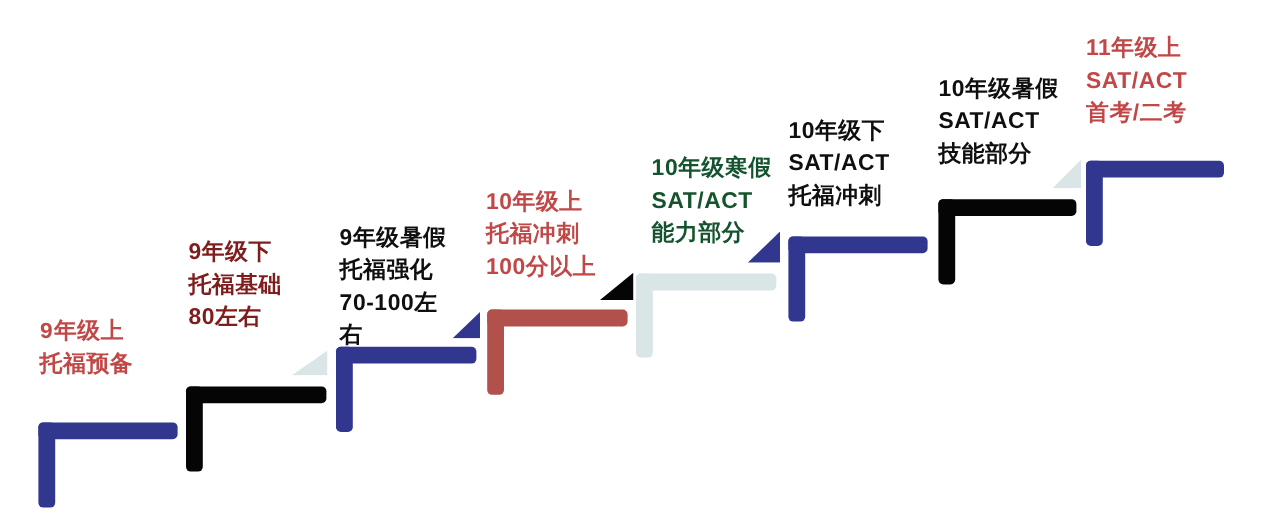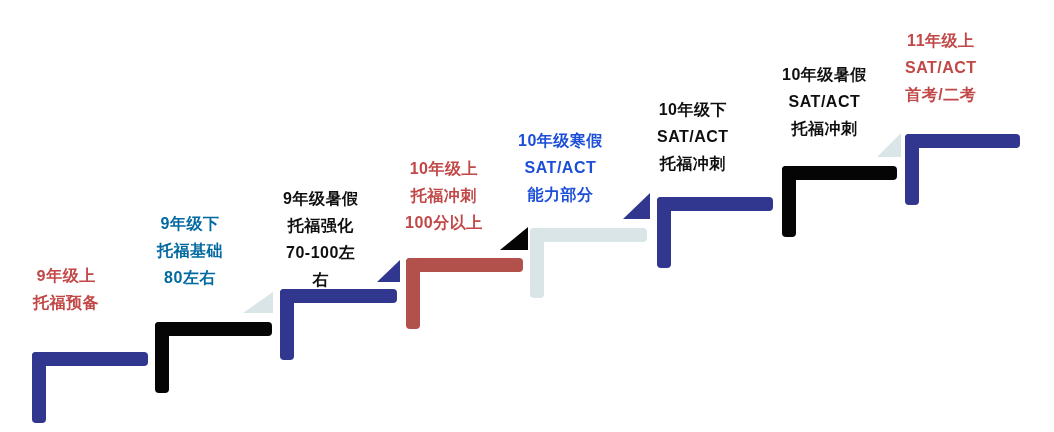--- a/index.html
+++ b/index.html
@@ -11,45 +11,44 @@
     overflow: hidden;
     font-family: "Liberation Sans", sans-serif;
   }
   .bar {
     position: absolute;
     border-radius: 4px;
   }
   .label {
     position: absolute;
     font-weight: bold;
-    font-size: 16px;
+    font-size: 19px;
     line-height: 27px;
     white-space: pre-line;
     letter-spacing: 0.5px;
-    text-align: center;
   }
   .tri {
     position: absolute;
     clip-path: polygon(0 100%, 100% 0, 100% 100%);
   }
 </style>
 </head>
 <body>
 
 <div class="stage" style="width: 1054px; height: 432px; background: rgb(255, 255, 255);">
     <div class="step">
       <div class="bar" style="left: 32px; top: 352px; width: 116px; height: 14px; background: rgb(49, 54, 143);"></div>
       <div class="bar" style="left: 32px; top: 352px; width: 14px; height: 71px; background: rgb(49, 54, 143);"></div>
       <div class="label" style="left: 33px; top: 264px; color: rgb(194, 72, 72); font-family: Liberation Mono, monospace;">9年级上
 托福预备</div>
     </div>
     <div class="step">
       <div class="bar" style="left: 155px; top: 322px; width: 117px; height: 14px; background: rgb(5, 5, 5);"></div>
       <div class="bar" style="left: 155px; top: 322px; width: 14px; height: 71px; background: rgb(5, 5, 5);"></div>
-      <div class="label" style="left: 157px; top: 210px; color: #0369a1;">9年级下
+      <div class="label" style="left: 157px; top: 197px; color: #7f1d1d;">9年级下
 托福基础
 80左右</div>
     </div>
     <div class="step">
       <div class="bar" style="left: 280px; top: 289px; width: 117px; height: 14px; background: rgb(49, 54, 143);"></div>
       <div class="bar" style="left: 280px; top: 289px; width: 14px; height: 71px; background: rgb(49, 54, 143);"></div>
       <div class="label" style="left: 283px; top: 185px; color: rgb(15, 15, 15);">9年级暑假
 托福强化
 70-100左
 右</div>
@@ -57,37 +56,37 @@
     <div class="step">
       <div class="bar" style="left: 406px; top: 258px; width: 117px; height: 14px; background: rgb(178, 80, 76);"></div>
       <div class="bar" style="left: 406px; top: 258px; width: 14px; height: 71px; background: rgb(178, 80, 76);"></div>
       <div class="label" style="left: 405px; top: 155px; color: rgb(194, 72, 72);">10年级上
 托福冲刺
 100分以上</div>
     </div>
     <div class="step">
       <div class="bar" style="left: 530px; top: 228px; width: 117px; height: 14px; background: rgb(217, 229, 231);"></div>
       <div class="bar" style="left: 530px; top: 228px; width: 14px; height: 70px; background: rgb(217, 229, 231);"></div>
-      <div class="label" style="left: 518px; top: 127px; color: #1d4ed8;">10年级寒假
+      <div class="label" style="left: 543px; top: 127px; color: #14532d;">10年级寒假
 SAT/ACT
 能力部分</div>
     </div>
     <div class="step">
       <div class="bar" style="left: 657px; top: 197px; width: 116px; height: 14px; background: rgb(49, 54, 143);"></div>
       <div class="bar" style="left: 657px; top: 197px; width: 14px; height: 71px; background: rgb(49, 54, 143);"></div>
       <div class="label" style="left: 657px; top: 96px; color: rgb(15, 15, 15);">10年级下
 SAT/ACT
 托福冲刺</div>
     </div>
     <div class="step">
       <div class="bar" style="left: 782px; top: 166px; width: 115px; height: 14px; background: rgb(5, 5, 5);"></div>
       <div class="bar" style="left: 782px; top: 166px; width: 14px; height: 71px; background: rgb(5, 5, 5);"></div>
       <div class="label" style="left: 782px; top: 61px; color: rgb(15, 15, 15);">10年级暑假
 SAT/ACT
-托福冲刺</div>
+技能部分</div>
     </div>
     <div class="step">
       <div class="bar" style="left: 905px; top: 134px; width: 115px; height: 14px; background: rgb(49, 54, 143);"></div>
       <div class="bar" style="left: 905px; top: 134px; width: 14px; height: 71px; background: rgb(49, 54, 143);"></div>
       <div class="label" style="left: 905px; top: 27px; color: rgb(194, 72, 72);">11年级上
 SAT/ACT
 首考/二考</div>
     </div>
     <div class="tri" style="left: 243px; top: 292px; width: 30px; height: 21px; background: rgb(217, 229, 231);"></div>
     <div class="tri" style="left: 377px; top: 260px; width: 23px; height: 22px; background: rgb(49, 54, 143);"></div>

